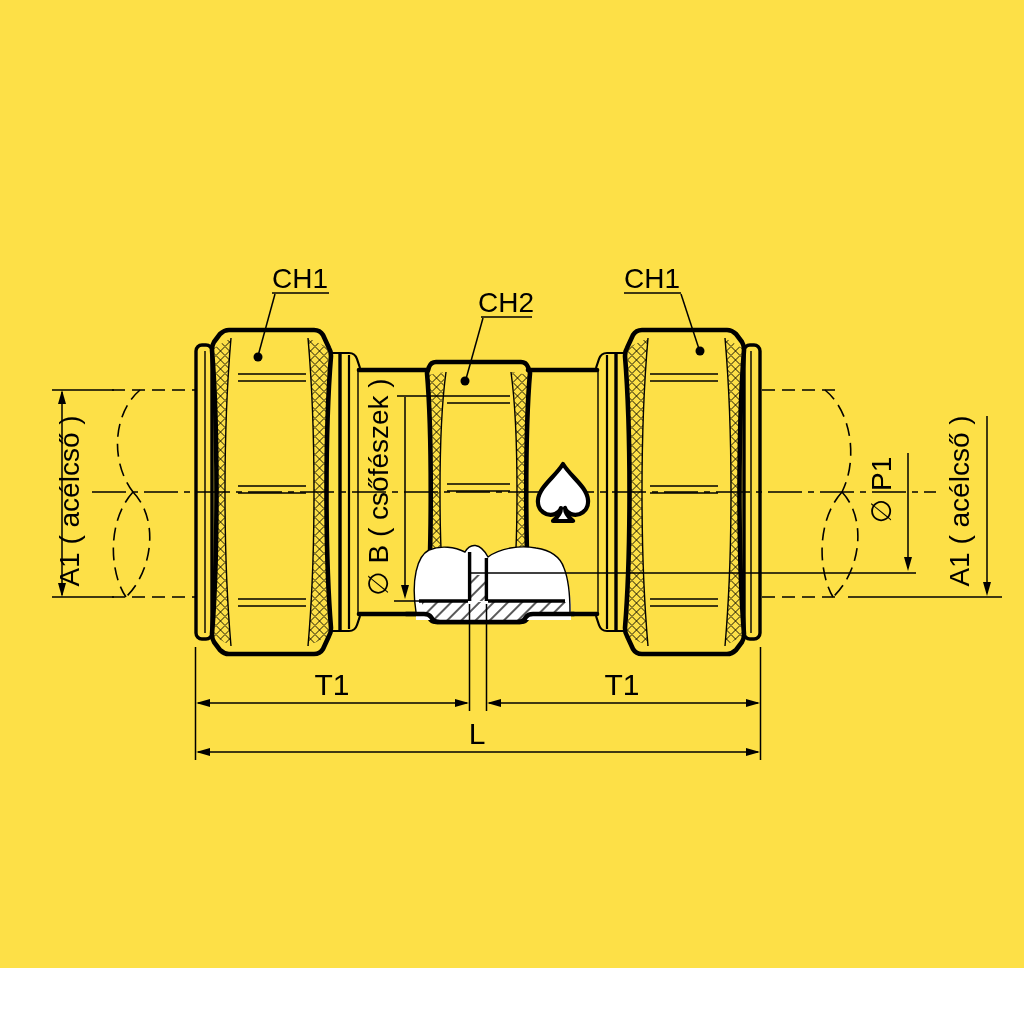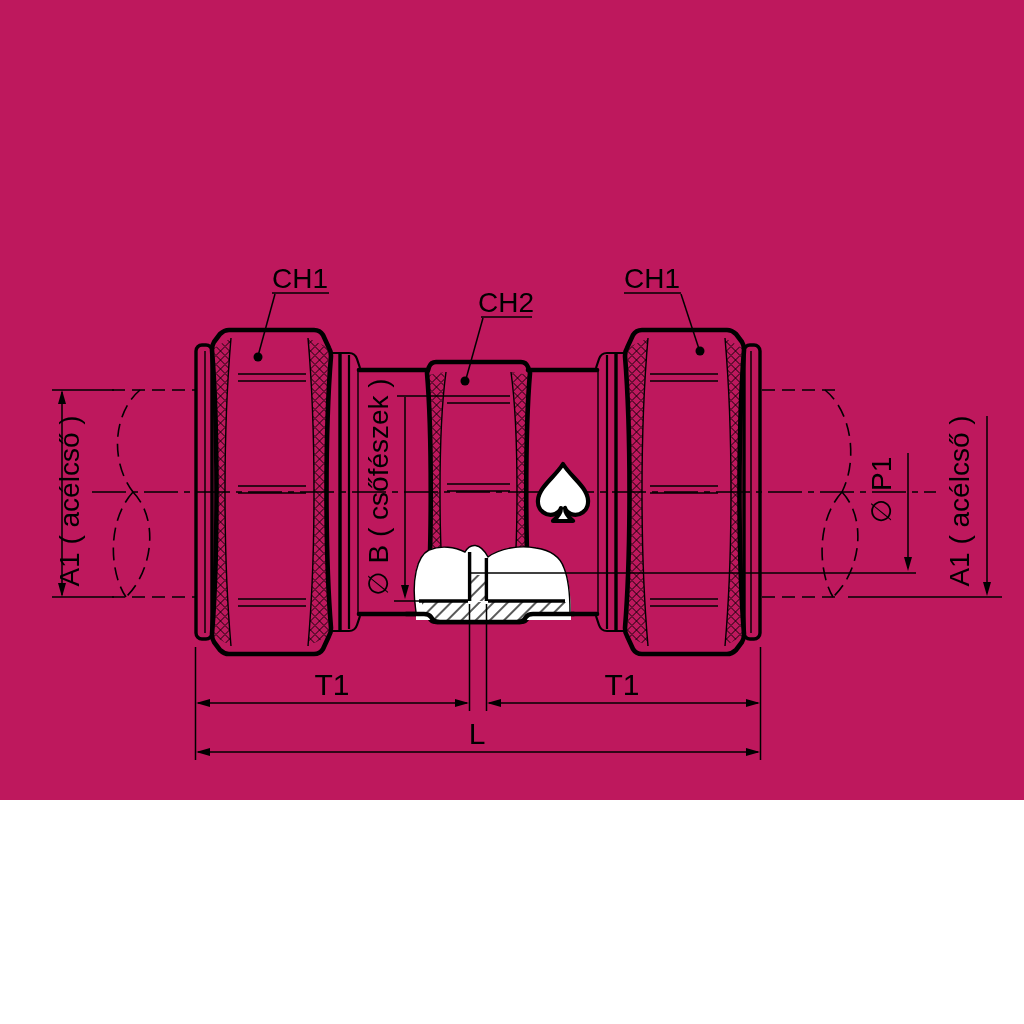--- a/index.html
+++ b/index.html
@@ -1,16 +1,16 @@
 <!DOCTYPE html>
 <html><head>
 <meta charset="utf-8">
 <style>
   html,body{margin:0;padding:0;background:#ffffff;}
-  .page{width:1024px;height:800px;background:#be185d;position:relative;overflow:hidden;}
+  .page{width:1024px;height:968px;background:#fde047;position:relative;overflow:hidden;}
   svg{display:block;}
   text{font-family:"Liberation Sans","DejaVu Sans",sans-serif;fill:#000;}
   .lbl{font-size:28px;}
   .dim{font-size:30px;}
   .k{stroke:#000;stroke-width:4.6;fill:none;stroke-linecap:round;stroke-linejoin:round;}
   .m{stroke:#000;stroke-width:3.4;fill:none;stroke-linecap:butt;}
   .m2{stroke:#000;stroke-width:2.2;fill:none;}
   .t{stroke:#000;stroke-width:1.4;fill:none;}
   .dimln{stroke:#000;stroke-width:1.5;fill:none;}
   .dash{stroke:#000;stroke-width:1.6;fill:none;stroke-dasharray:13 7;}

